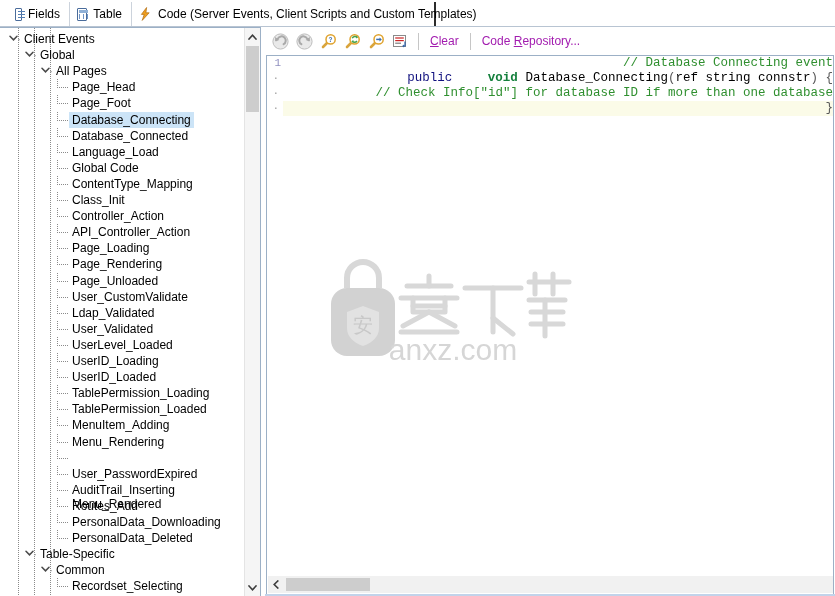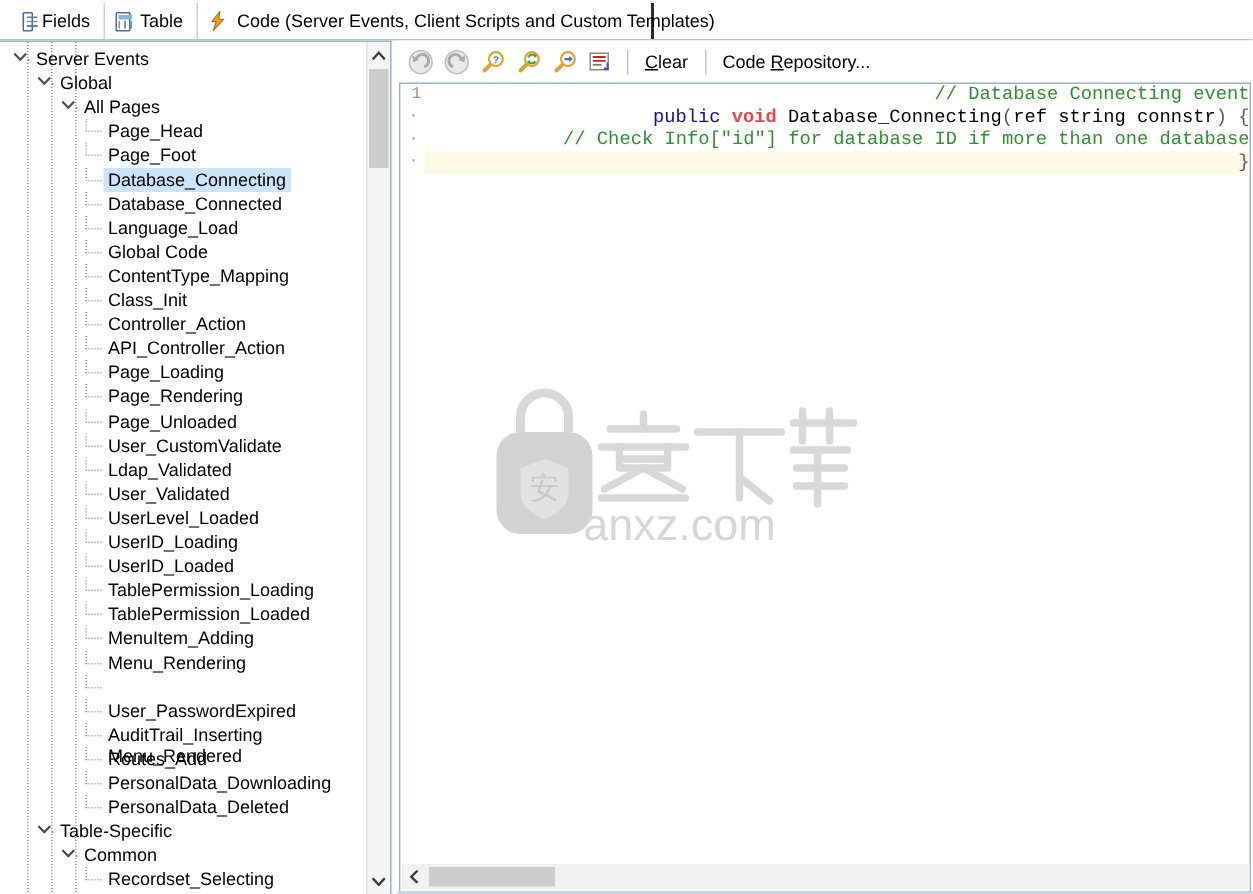--- a/index.html
+++ b/index.html
@@ -236,21 +236,21 @@
     width: 1px;
     height: 17px;
     background: #c6c6c6;
     margin: 0 6px;
   }
   .tbtext {
     height: 20px;
     line-height: 20px;
     padding: 0 5px;
     font-size: 12px;
-    color: #000000;
+    color: #a21caf;
     cursor: default;
     white-space: nowrap;
   }
   .tbtext u { text-decoration: underline; }
 
   #codearea {
     position: absolute;
     left: 1px; top: 28px;
     width: 568px;
     height: 540px;
@@ -294,21 +294,21 @@
     height: 15px;
     line-height: 15px;
     font-family: "Liberation Mono", monospace;
     font-size: 12.5px;
     white-space: pre;
     color: #000000;
     text-align: right;
   }
   .cline.hl { background: #fbfbe8; }
   .cmt { color: #2f8f2f; }
-  .kw  { color: #ef4444; font-weight: bold; }
+  .kw  { color: #15803d; font-weight: bold; margin-left: 28px; }
   .kw2 { color: #11117f; margin-left: 48px; }
   .pn  { color: #5a5a5a; }
 
   
   #watermark {
     position: absolute;
     left: 58px;
     top: 200px;
     width: 250px;
     height: 110px;
@@ -378,21 +378,21 @@
       <div class="vdot" style="left: 18px;"></div>
       <div class="vdot" style="left: 34px;"></div>
       <div class="vdot" style="left: 50px;"></div>
       <div class="trow" style="top: 3px; position: absolute; left: 0px; right: 0px;">
         <span class="chev" style="left: 7px;">
           <svg width="9" height="6" viewBox="0 0 9 6">
             <path d="M1 1.2 L4.5 4.8 L8 1.2" fill="none" stroke="#4a4a4a" stroke-width="1.5" stroke-linecap="round"></path>
           </svg>
         </span>
         <span class="midsep" style="left: 17px;">·</span>
-        <span class="tlabelbox" style="left: 21px;">Server Events</span>
+        <span class="tlabelbox" style="left: 21px;">Client Events</span>
       </div>
       <div class="trow" style="top: 19.1px; position: absolute; left: 0px; right: 0px;">
         <span class="chev" style="left: 23px;">
           <svg width="9" height="6" viewBox="0 0 9 6">
             <path d="M1 1.2 L4.5 4.8 L8 1.2" fill="none" stroke="#4a4a4a" stroke-width="1.5" stroke-linecap="round"></path>
           </svg>
         </span>
         <span class="midsep" style="left: 33px;">·</span>
         <span class="tlabelbox" style="left: 37px;">Global</span>
       </div>

